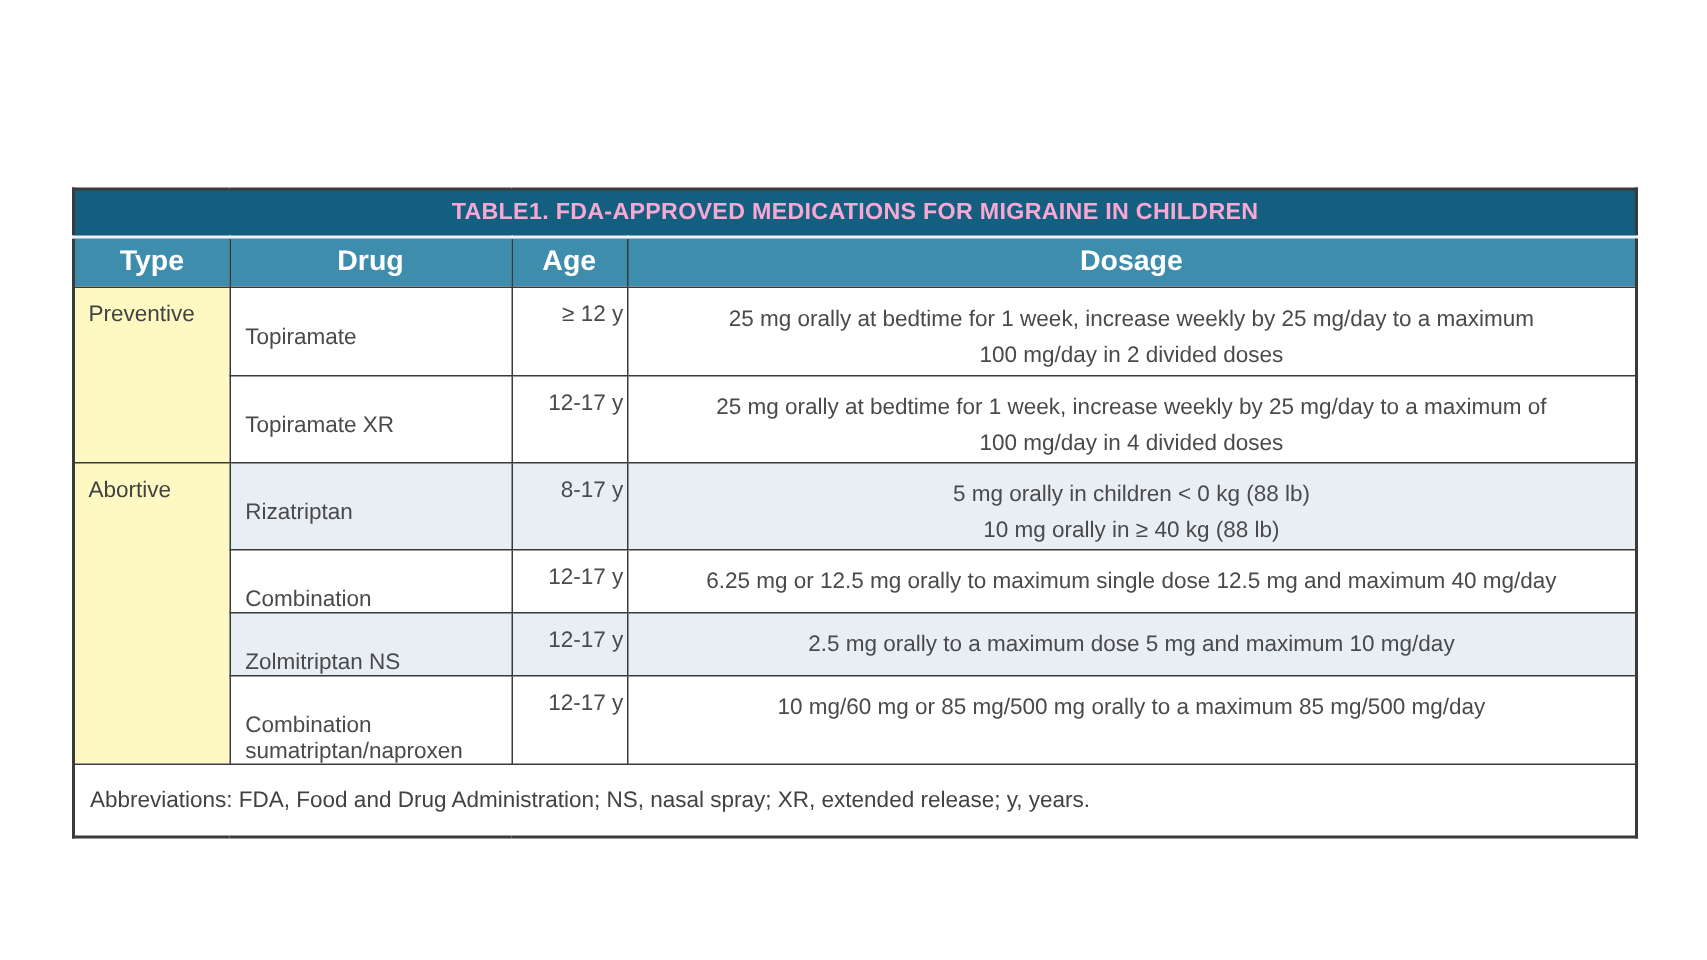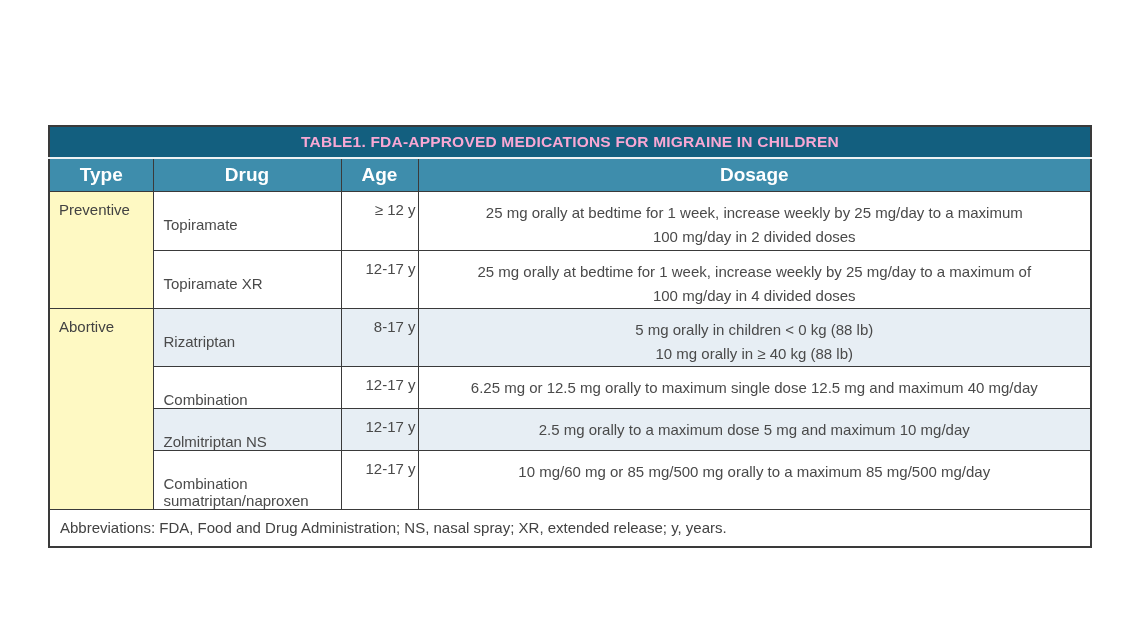--- a/index.html
+++ b/index.html
@@ -72,21 +72,21 @@
   tr.shaded td.drug-cell, tr.shaded td.age-cell, tr.shaded td.dosage-cell {
     background: #e7eef4;
   }
   tr.plain td.drug-cell, tr.plain td.age-cell, tr.plain td.dosage-cell {
     background: #ffffff;
   }
   .footnote-cell {
     background: #ffffff;
     text-align: left;
     padding: 7px 10px;
-    height: 38px;
+    height: 49px;
     font-size: 15px;
     color: #424242;
     margin-top: 44px;
   }
   .r-tall1 { height: 59px; }
   .r-tall2 { height: 58px; }
   .r-tall3 { height: 57px; }
   .r-short { height: 32px; }
   .r-tall4 { height: 56px; }
 </style>

